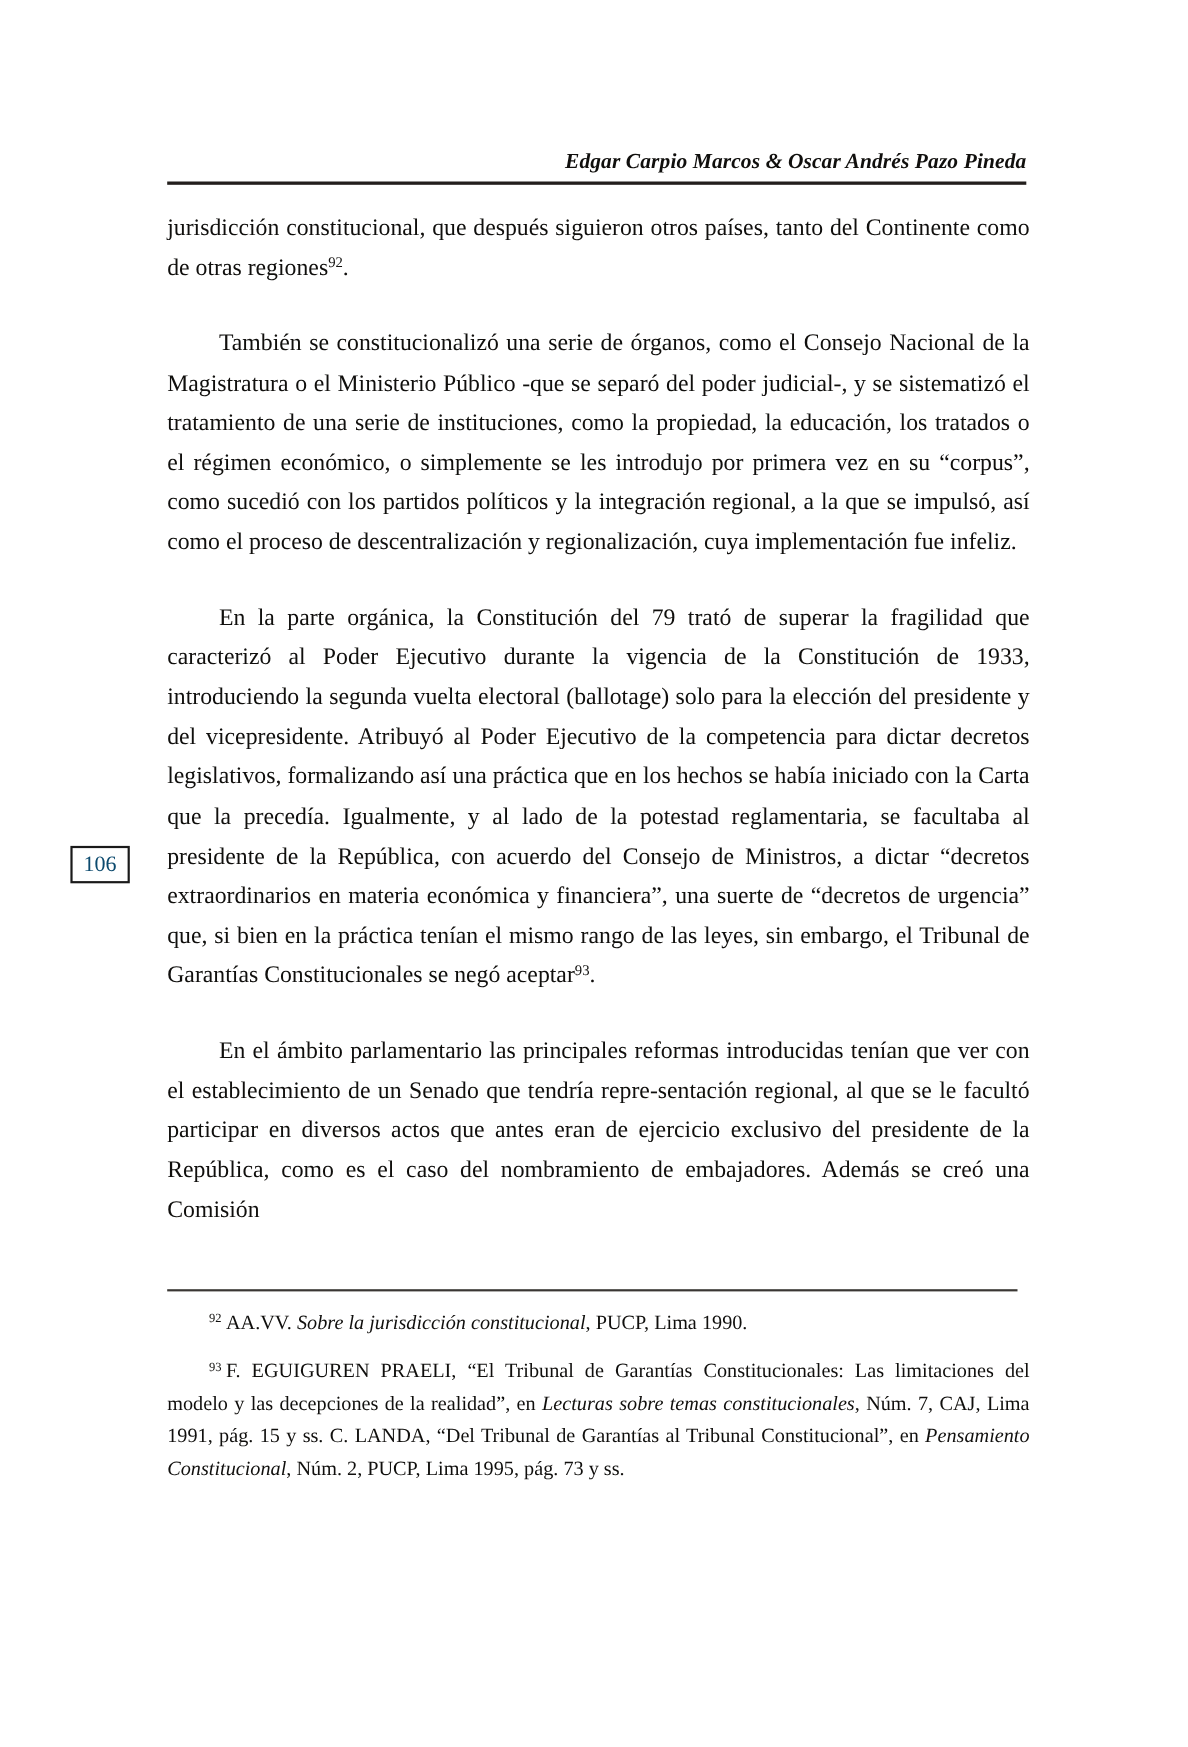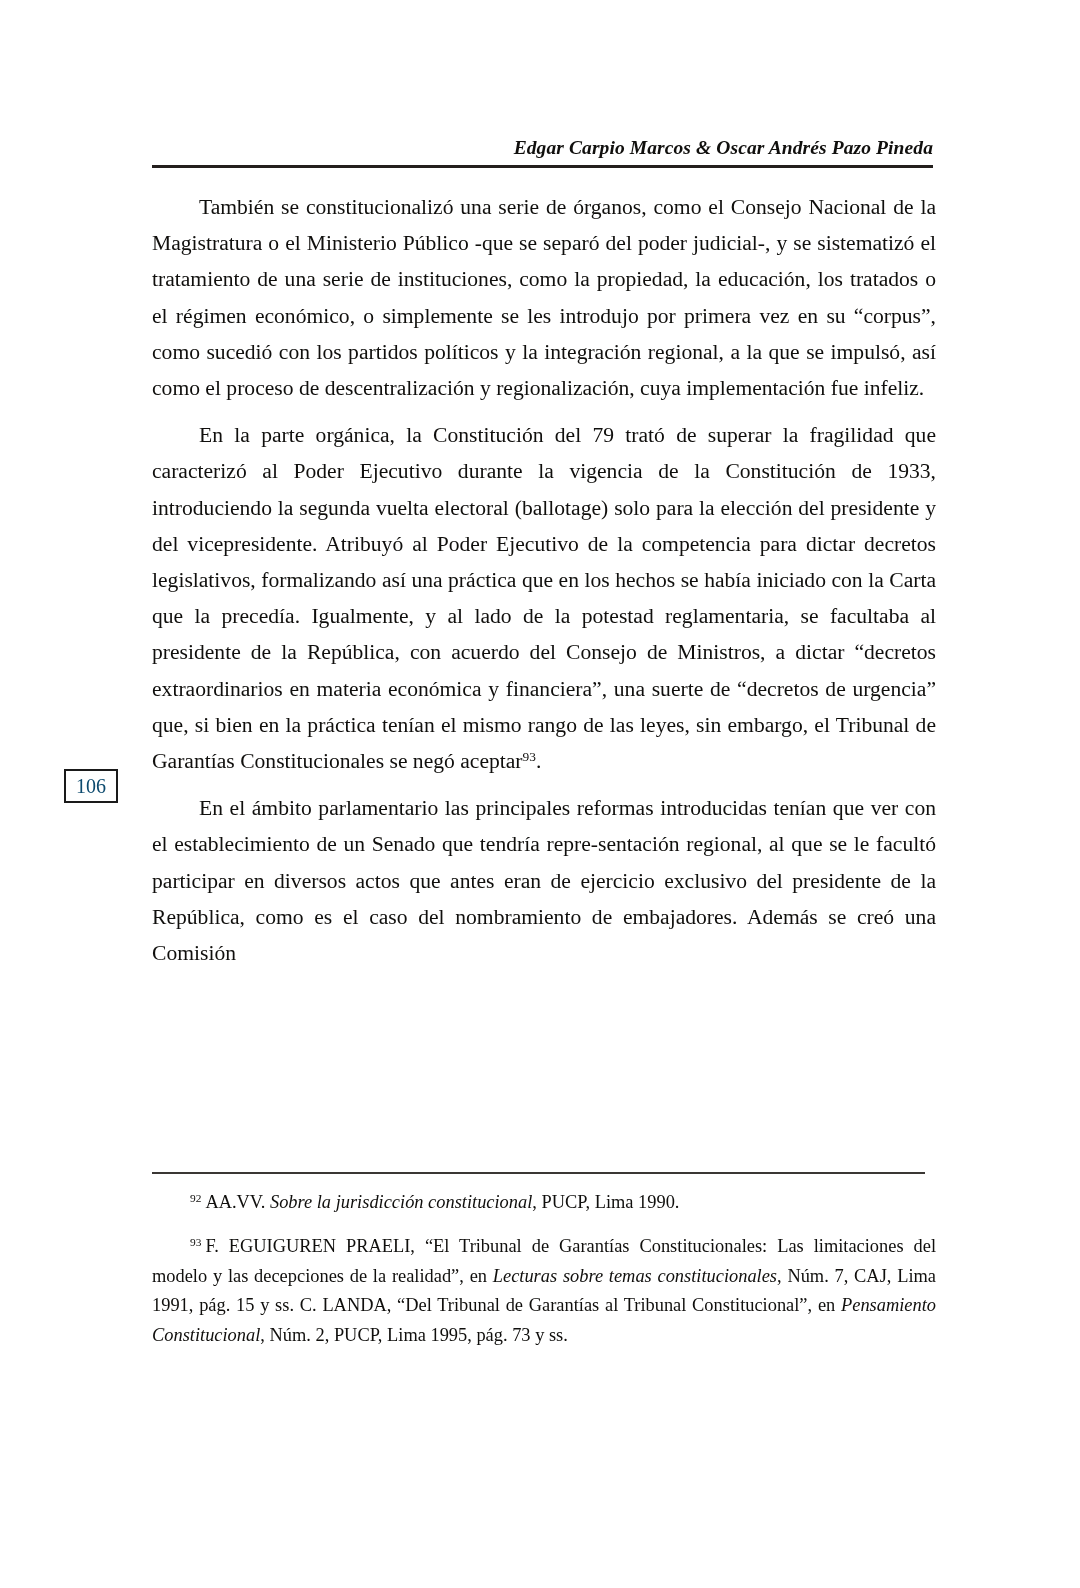--- a/index.html
+++ b/index.html
@@ -76,21 +76,21 @@
   .para {
     margin: 0;
     text-align: justify;
     text-justify: inter-word;
     font-size: 21.6px;
     line-height: 36.2px;
     color: #100f0d;
     hyphens: manual;
   }
   .para + .para {
-    margin-top: 11px;
+    margin-top: 32px;
   }
   .para.indent {
     text-indent: 47px;
   }
   sup {
     font-size: 0.62em;
     vertical-align: 0.52em;
     line-height: 0;
   }
 
@@ -139,20 +139,21 @@
     <div class="running-head">Edgar Carpio Marcos &amp; Oscar Andrés Pazo Pineda</div>
     <div class="header-rule"></div>
   </div>
 
   <div class="folio-box">
     <span>106</span>
   </div>
 
   <div class="body-col">
 
+    <p class="para"><span>jurisdicción constitucional, que después siguieron otros países, tanto del Continente como de otras regiones</span><sup>92</sup><span>.</span></p>
 
     <p class="para indent">También se constitucionalizó una serie de órganos, como el Consejo Nacional de la Magistratura o el Ministerio Público -que se separó del poder judicial-, y se sistematizó el tratamiento de una serie de instituciones, como la propiedad, la educación, los tratados o el régimen económico, o simplemente se les introdujo por primera vez en su “corpus”, como sucedió con los partidos políticos y la integración regional, a la que se impulsó, así como el proceso de descentralización y regionalización, cuya implementación fue infeliz.</p>
 
     <p class="para indent"><span>En la parte orgánica, la Constitución del 79 trató de superar la fragilidad que caracterizó al Poder Ejecutivo durante la vigencia de la Constitución de 1933, introduciendo la segunda vuelta electoral (ballotage) solo para la elección del presidente y del vicepresidente. Atribuyó al Poder Ejecutivo de la competencia para dictar decretos legislativos, formalizando así una práctica que en los hechos se había iniciado con la Carta que la precedía. Igualmente, y al lado de la potestad reglamentaria, se facultaba al presidente de la República, con acuerdo del Consejo de Ministros, a dictar “decretos extraordinarios en materia económica y financiera”, una suerte de “decretos de urgencia” que, si bien en la práctica tenían el mismo rango de las leyes, sin embargo, el Tribunal de Garantías Constitucionales se negó aceptar</span><sup>93</sup><span>.</span></p>
 
     <p class="para indent">En el ámbito parlamentario las principales reformas introducidas tenían que ver con el establecimiento de un Senado que tendría repre-sentación regional, al que se le facultó participar en diversos actos que antes eran de ejercicio exclusivo del presidente de la República, como es el caso del nombramiento de embajadores. Además se creó una Comisión</p>
 
   </div>
 
   <div class="footnotes">

